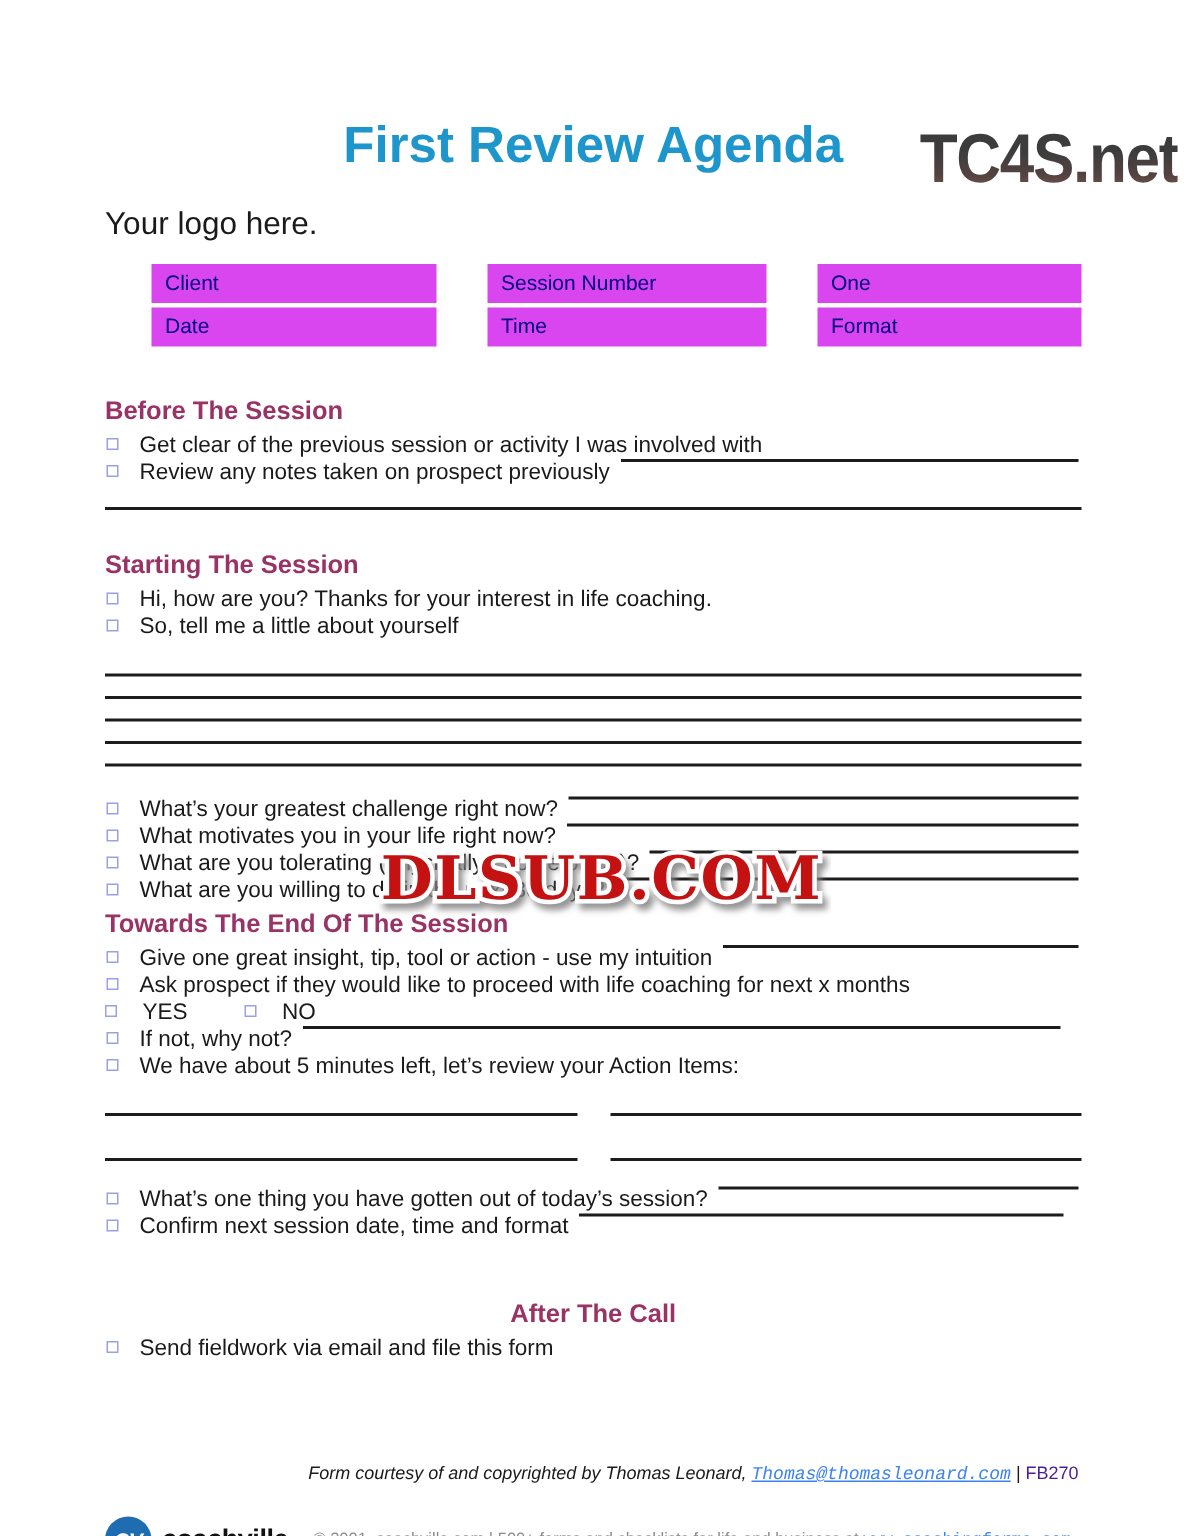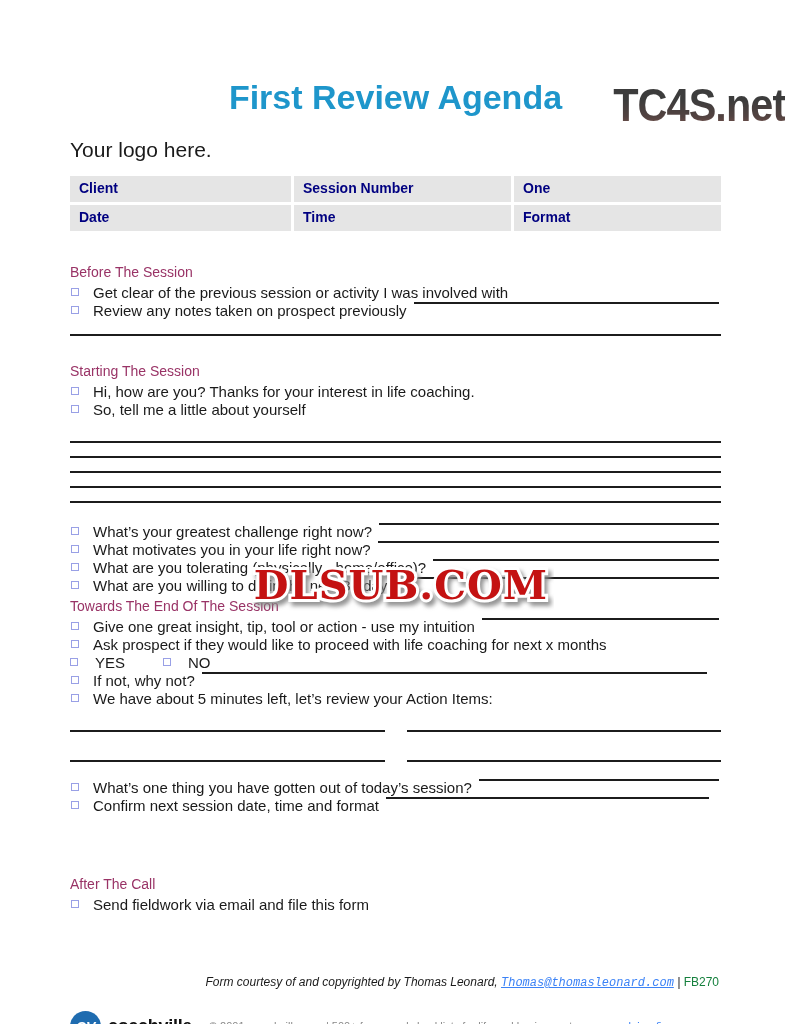--- a/index.html
+++ b/index.html
@@ -31,30 +31,30 @@
     font-size:34px; font-weight:bold; color:#1e96cb; letter-spacing:0px;
   }
   .logo-line { margin-top:21px; font-size:21px; }
 
   
   .info-table {
     margin-top:14px;
     display:grid; grid-template-columns:221px 217px 1fr; gap:3px;
   }
   .info-cell {
-    background:#e5e5e5; color:#000080; font-weight:bold; font-size:14px;
-    padding:4px 9px; height:26px;
-  }
-
-  
-  .sec-title { color:#993366; font-weight:normal; font-size:14px; margin-bottom:4px; }
+    background:#d946ef; color:#000080; font-weight:normal; font-size:14px;
+    padding:4px 9px; height:26px;margin-left:31px;
+  }
+
+  
+  .sec-title { color:#993366; font-weight:bold; font-size:17px; margin-bottom:4px; }
   .sec-before   { margin-top:33px; }
   .sec-starting { margin-top:27px; }
   .sec-towards  { margin-top:4px; }
-  .sec-after    { margin-top:62px; }
+  .sec-after    { margin-top:40px;text-align:center; }
 
   .item { display:flex; align-items:flex-start; font-size:15px; line-height:17px; margin-bottom:1px; }
   .cb {
     width:8px; height:8px; border:1px solid #99a0e6; background:#fff;
     flex:none; display:inline-block; margin:4px 14px 0 1px;
   }
   .fill-line { flex:1; border-bottom:2px solid #1c1c1c; margin:0 2px 2px 7px; }
 
   .rule-full { border-bottom:2px solid #1c1c1c; height:14px; }
   .rule-block { margin-top:3px; }
@@ -75,21 +75,21 @@
     margin-bottom:17px;
   }
 
   
   .courtesy {
     position:absolute; top:897px; left:70px; right:72px;
     text-align:right; font-size:12px; font-style:italic; color:#1a1a1a;
     white-space:nowrap;
   }
   .courtesy a, .copyright a { color:#3b82f6; text-decoration:underline;font-family:Liberation Mono, monospace; }
-  .code-red { color:#15803d; font-style:normal; }
+  .code-red { color:#4c1d95; font-style:normal; }
 
   .brand-row {
     position:absolute; top:933px; left:70px; right:70px;
     display:flex; align-items:center;
   }
   .cv-badge {
     width:31px; height:31px; border-radius:50%;
     background:#1f6cb0; color:#ffffff;
     font-weight:bold; font-style:italic; font-size:14px;
     display:flex; align-items:center; justify-content:center;

